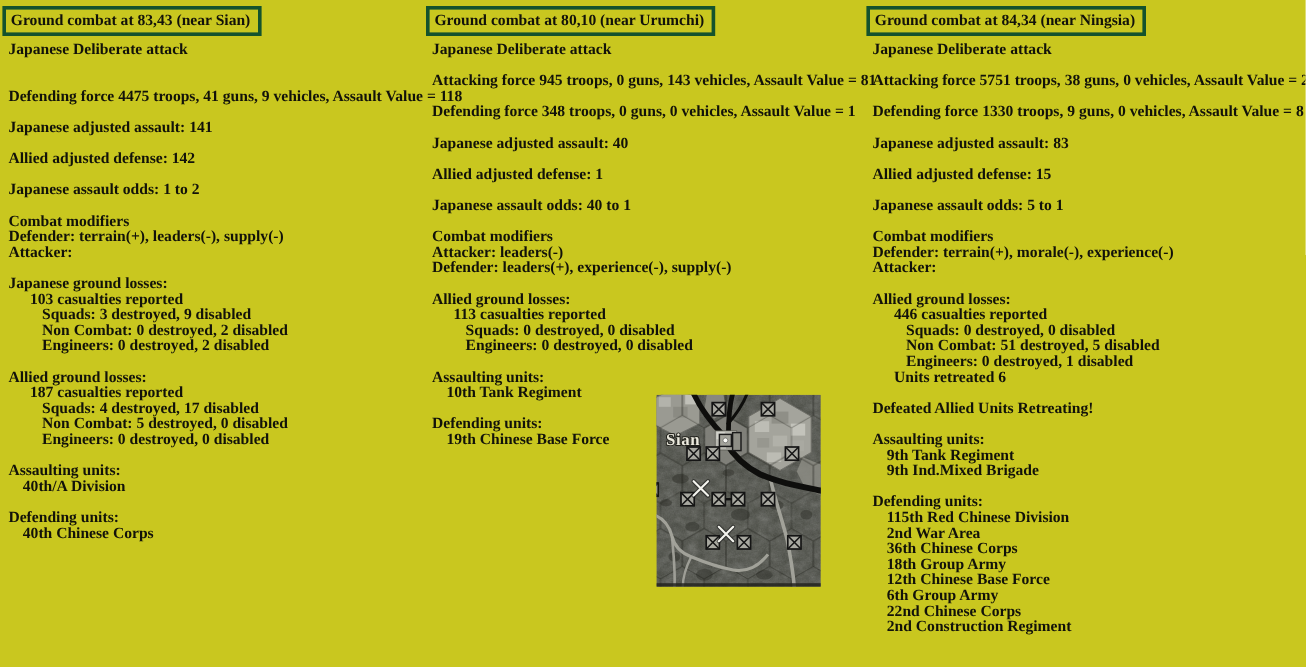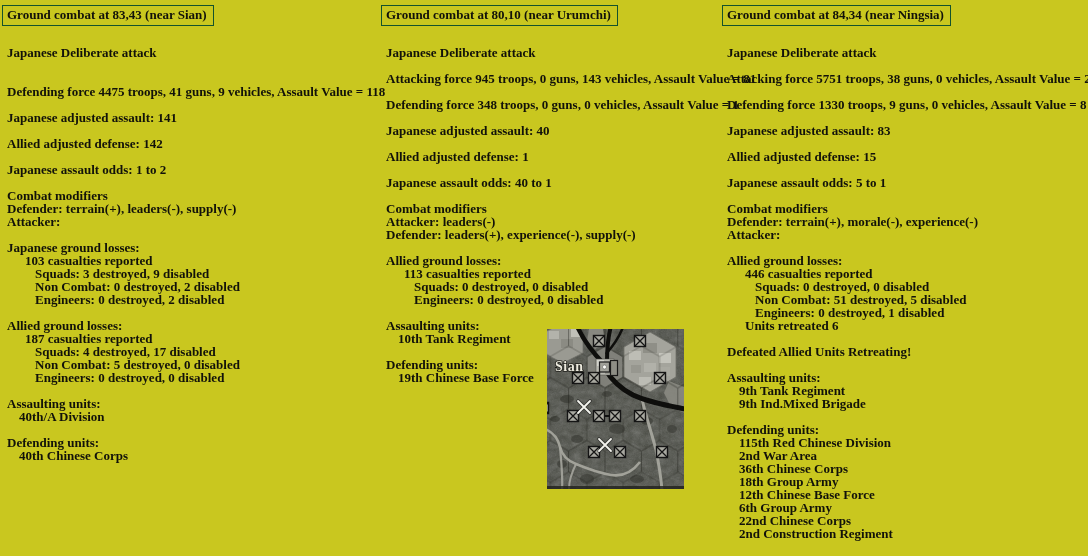--- a/index.html
+++ b/index.html
@@ -7,31 +7,31 @@
     position:relative;
     width:1088px;height:556px;
     background:var(--bg,#c9c71f);
     overflow:hidden;
     font-family:"Liberation Serif","DejaVu Serif",serif;
     font-weight:bold;
     color:var(--fg,#12120a);
   }
   .report{position:absolute;top:5px;}
   #report-0{left:7px;}
-  #report-1{left:386px;}
+  #report-1{left:360px;}
   #report-2{left:727px;}
   .report-title-box{
     display:inline-block;
-    border:1px solid #14532d;
+    border:3px solid #14532d;
     padding:2px 6px 3px 4px;
     margin-left:-5px;
     font-size:13px;line-height:14px;
     white-space:nowrap;
   }
-  .report-lines{margin-top:20px;}
+  .report-lines{margin-top:4px;}
   .line{height:13px;line-height:13px;font-size:13px;white-space:nowrap;}
   .i1{padding-left:12px;}
   .i2{padding-left:18px;}
   .i3{padding-left:28px;}
   .map{position:absolute;left:547px;top:329px;}
 </style>
 </head>
 <body>
 
 <div class="screen">

